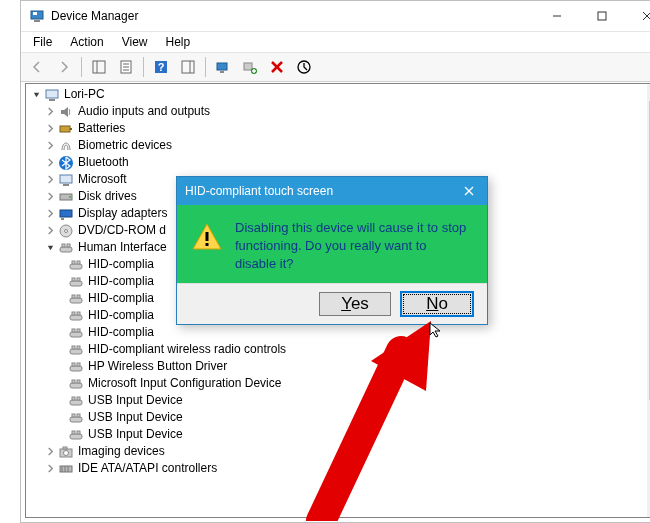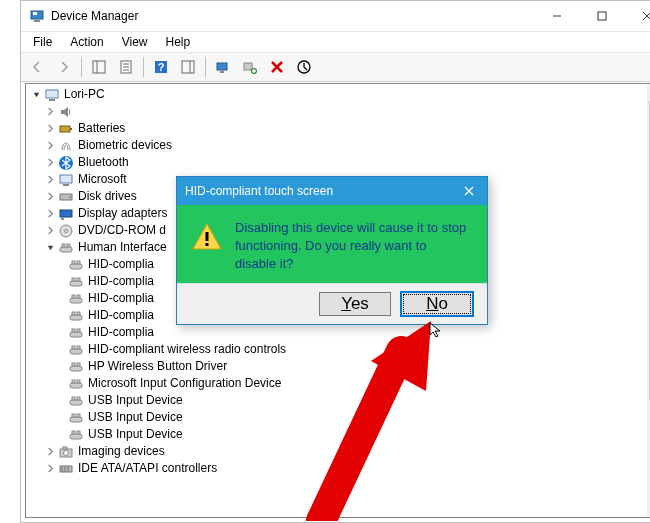--- a/index.html
+++ b/index.html
@@ -185,20 +185,21 @@
             <svg viewBox="0 0 10 10">
               <path d="M3 1 L7 5 L3 9" fill="none" stroke="#8a8a8a" stroke-width="1.5"></path>
             </svg>
           </span>
           <span class="ic">
             <svg viewBox="0 0 16 16">
               <path d="M3 6h3l4-3v10l-4-3H3z" fill="#888"></path>
               <path d="M11 5c1 1 1 5 0 6" fill="none" stroke="#888"></path>
             </svg>
           </span>
+          <span>Audio inputs and outputs</span>
         </div>
       <div class="row">
           <span class="indent" style="width:14px"></span>
           <span class="exp">
             <svg viewBox="0 0 10 10">
               <path d="M3 1 L7 5 L3 9" fill="none" stroke="#8a8a8a" stroke-width="1.5"></path>
             </svg>
           </span>
           <span class="ic">
             <svg viewBox="0 0 16 16">

